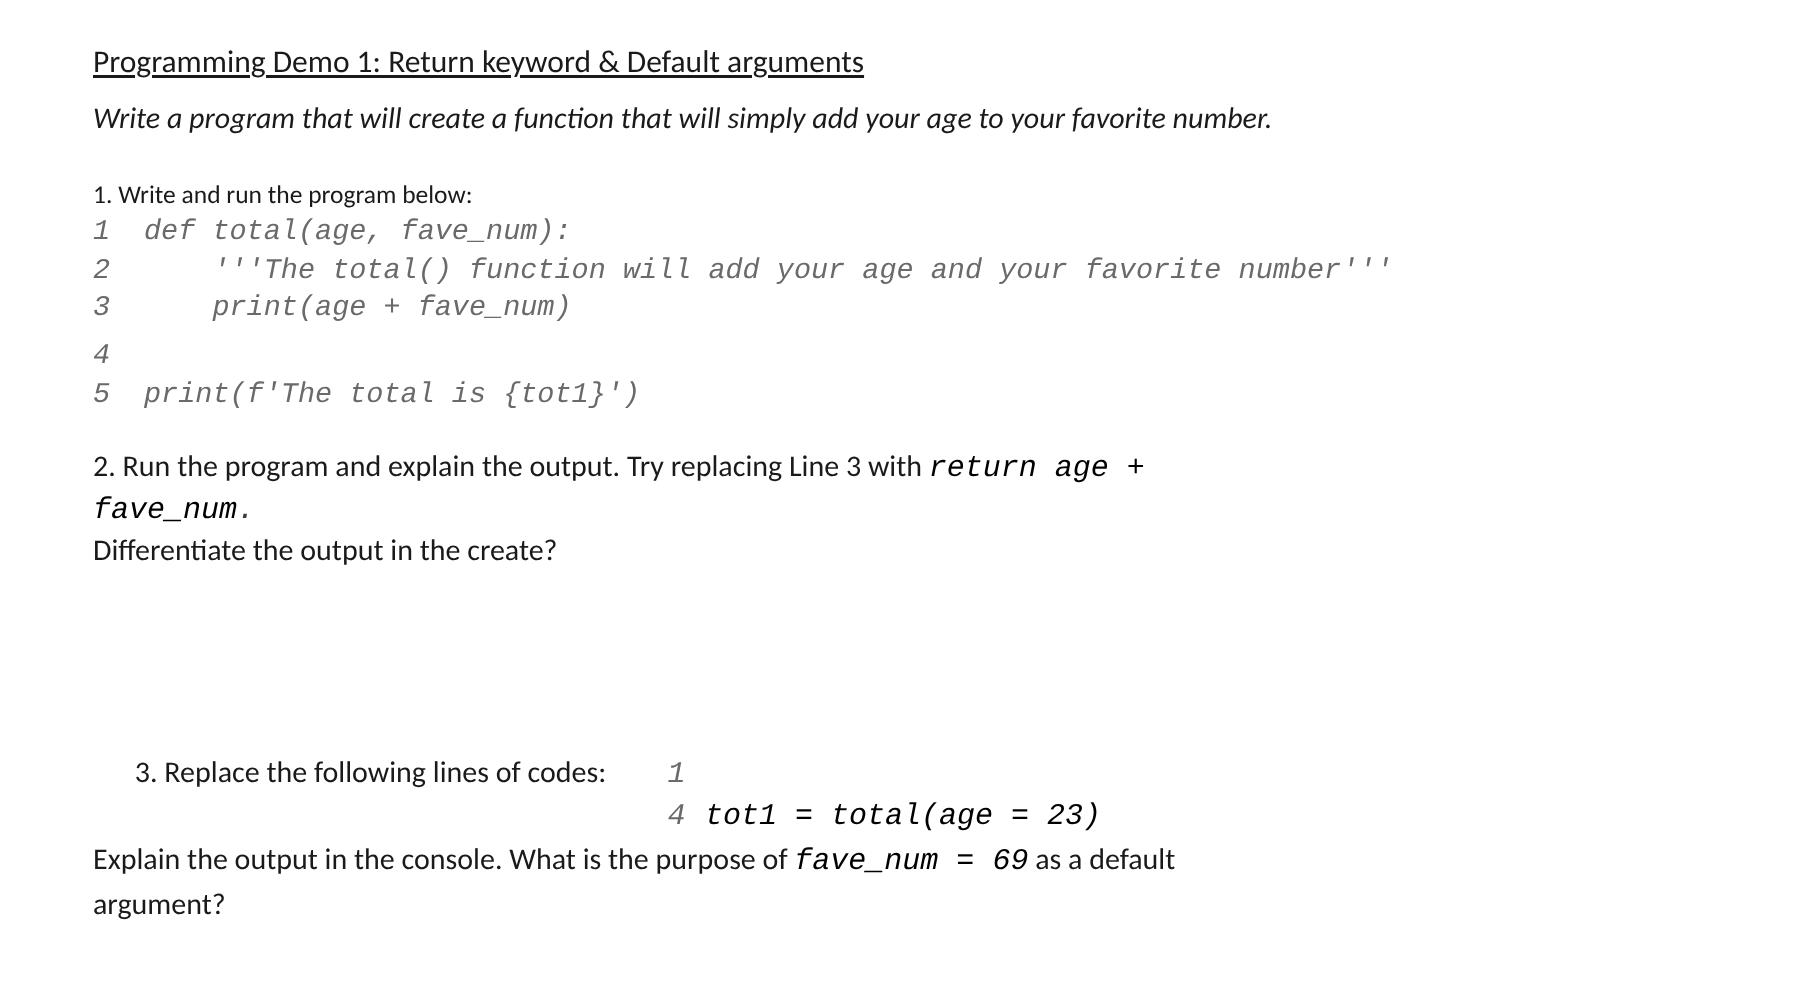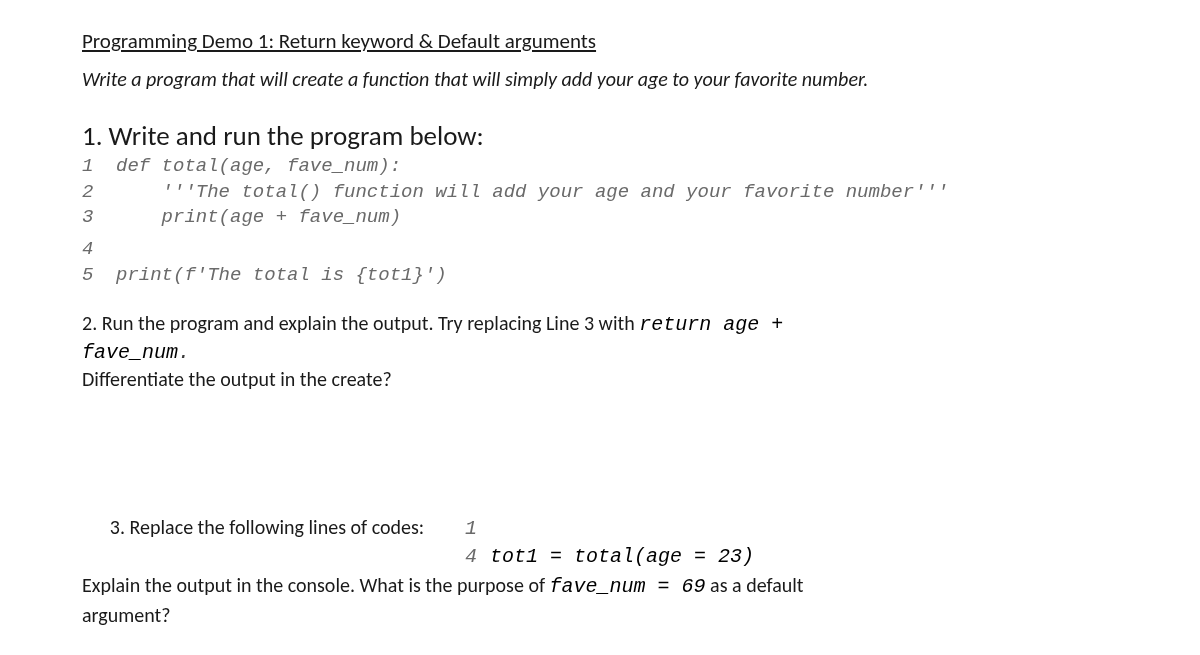--- a/index.html
+++ b/index.html
@@ -6,35 +6,35 @@
     margin: 0;
     padding: 0;
     background: #ffffff;
     font-family: Calibri, "Segoe UI", Arial, sans-serif;
     color: #1a1a1a;
   }
   .page {
     width: 1000px;
     height: 655px;
     box-sizing: border-box;
-    padding: 28px 130px 0 82px;
+    padding: 28px 130px 0 62px;
   }
   .title {
     font-size: 21px;
     text-decoration: underline;
     margin-bottom: 4px;
   }
   .subtitle {
     font-size: 20px;
     font-style: italic;
     margin-bottom: 28px;
     margin-top: 13px;
   }
   .step {
-    font-size: 27px;
+    font-size: 17px;
     margin-bottom: 2px;
   }
   .code-block {
     font-family: Consolas, "Courier New", monospace;
     font-size: 19px;
     font-style: italic;
     color: #6a6a6a;
     line-height: 1.35;
     margin-bottom: 8px;
   }

